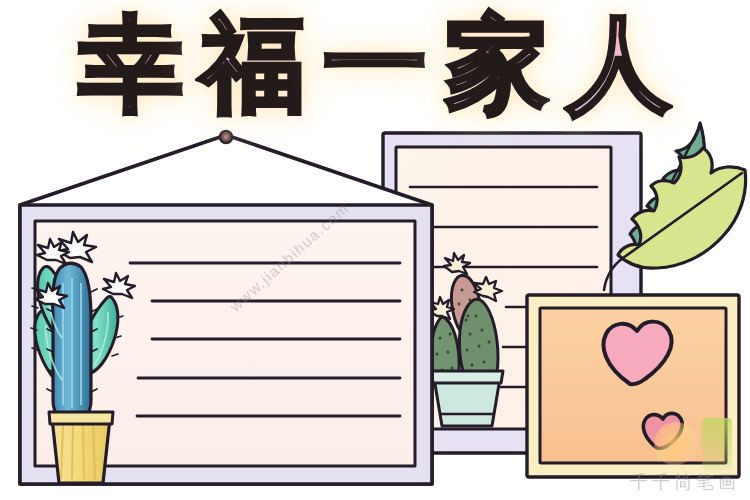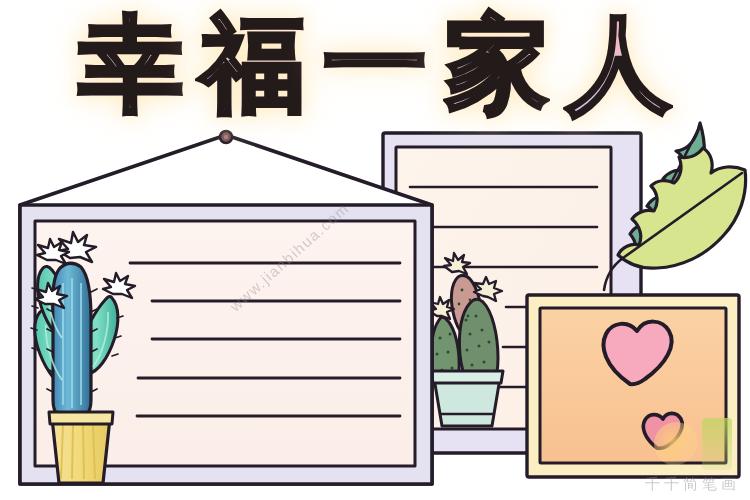--- a/index.html
+++ b/index.html
@@ -43,21 +43,21 @@
   #wm-diag{
     position:absolute;left:232px;top:300px;
     transform:rotate(-42deg);transform-origin:left center;
     font-size:15px;letter-spacing:1.5px;
     color:rgba(150,135,140,.38);
     white-space:nowrap;z-index:45;pointer-events:none;
     font-family:"Liberation Sans",sans-serif;
   }
   #wm-corner{
     position:absolute;right:10px;bottom:6px;
-    font-size:15px;letter-spacing:4px;
+    font-size:18px;letter-spacing:4px;
     color:rgba(140,140,140,.45);
     z-index:45;pointer-events:none;
     font-family:"DejaVu Sans",sans-serif;
   }
   #wm-blob{
     position:absolute;right:52px;bottom:34px;width:44px;height:44px;
     border-radius:50%;
     background:radial-gradient(circle at 40% 40%,rgba(255,206,120,.85),rgba(255,220,150,.25) 70%,transparent 72%);
     z-index:44;pointer-events:none;
   }

